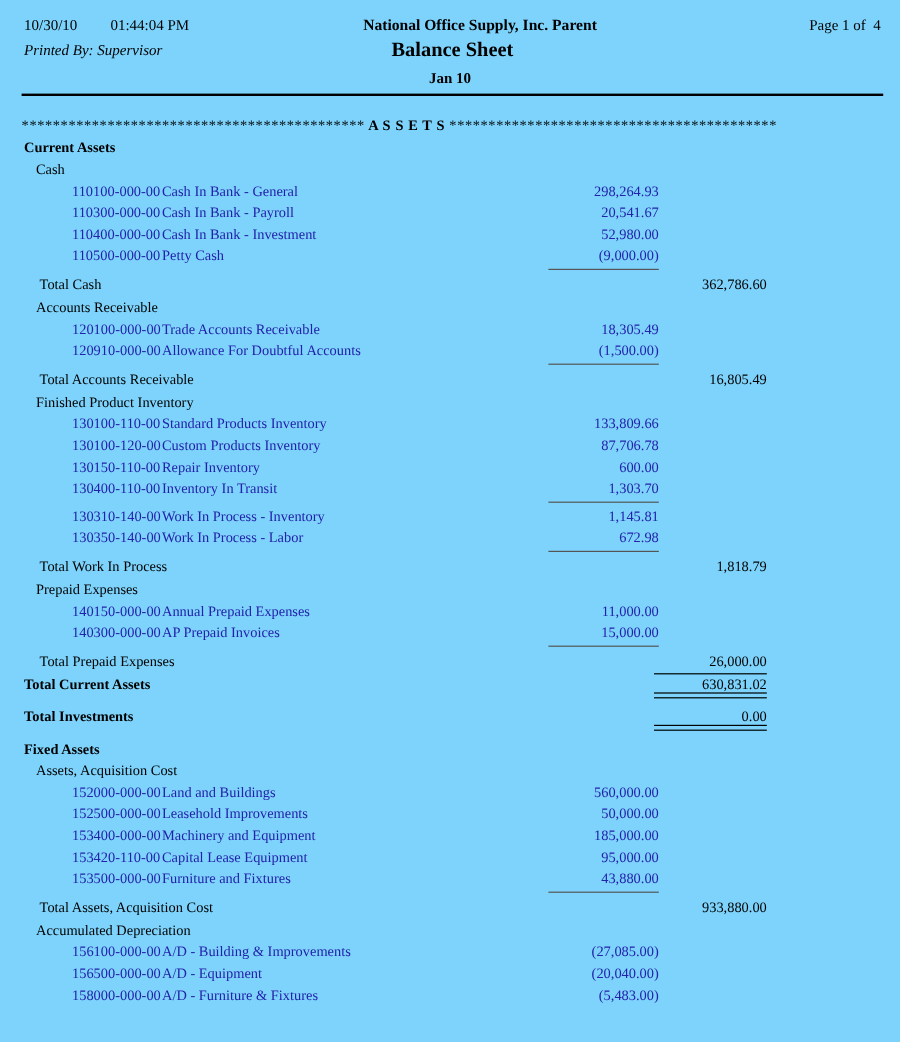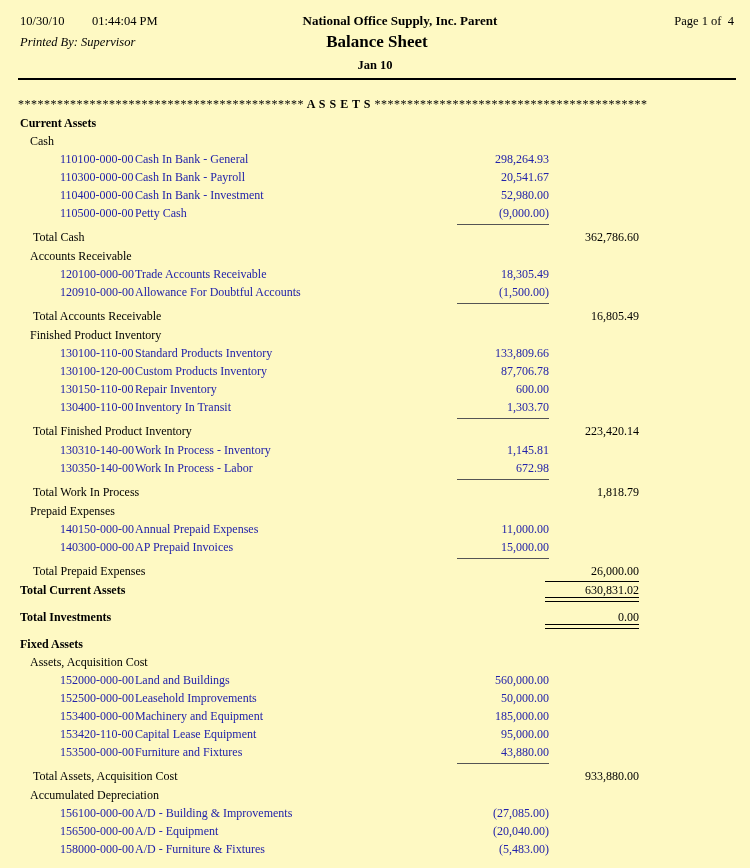--- a/index.html
+++ b/index.html
@@ -1,18 +1,18 @@
 <!DOCTYPE html>
 <html style="--detail: #2222aa;"><head>
 <meta charset="utf-8">
 <style>
   html,body{margin:0;padding:0;background:#ffffff;}
   body{width:750px;height:868px;overflow:hidden;
        font-family:"Liberation Serif", serif;color:#000;}
-  .page{position:relative;width:750px;height:868px;background:#fef9c3;}
+  .page{position:relative;width:750px;height:868px;background:#7dd3fc;}
 
   
   .hdr{position:relative;height:84px;font-size:12.5px;}
   .h-date{position:absolute;left:20px;top:14px;white-space:pre;}
   .h-time{position:absolute;left:92px;top:14px;white-space:pre;}
   .h-company{position:absolute;left:0;width:100%;top:13px;text-align:center;
              font-weight:bold;font-size:13px;padding-left:25px;}
   .h-page{position:absolute;right:16px;top:14px;white-space:pre;}
   .h-printed{position:absolute;left:20px;top:35px;font-style:italic;}
   .h-title{position:absolute;left:2px;width:100%;top:32px;text-align:center;
@@ -139,24 +139,20 @@
         <span class="amt1">600.00</span>
       </div>
       <div class="row detail">
         <span class="acct">130400-110-00</span>
         <span class="desc">Inventory In Transit</span>
         <span class="amt1">1,303.70</span>
       </div>
       <div class="row rule1">
         <div class="rule1-line"></div>
       </div>
-      <div class="row total">
-        <span class="tlabel">Total Finished Product Inventory</span>
-        <span class="amt2">223,420.14</span>
-      </div>
       <div class="row detail">
         <span class="acct">130310-140-00</span>
         <span class="desc">Work In Process - Inventory</span>
         <span class="amt1">1,145.81</span>
       </div>
       <div class="row detail">
         <span class="acct">130350-140-00</span>
         <span class="desc">Work In Process - Labor</span>
         <span class="amt1">672.98</span>
       </div>

